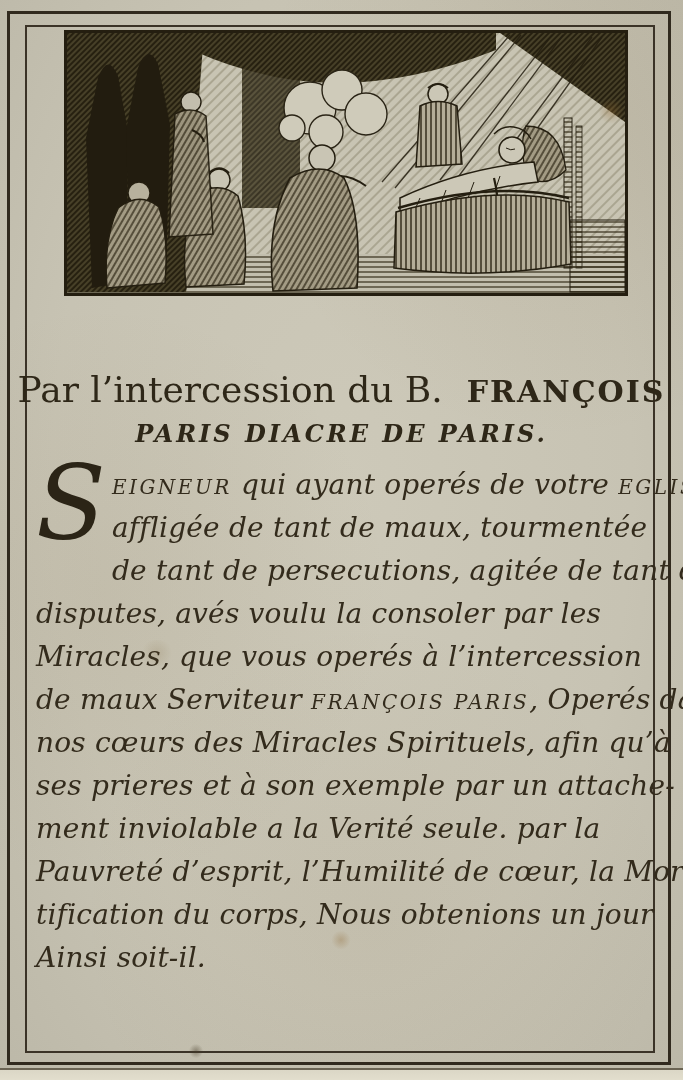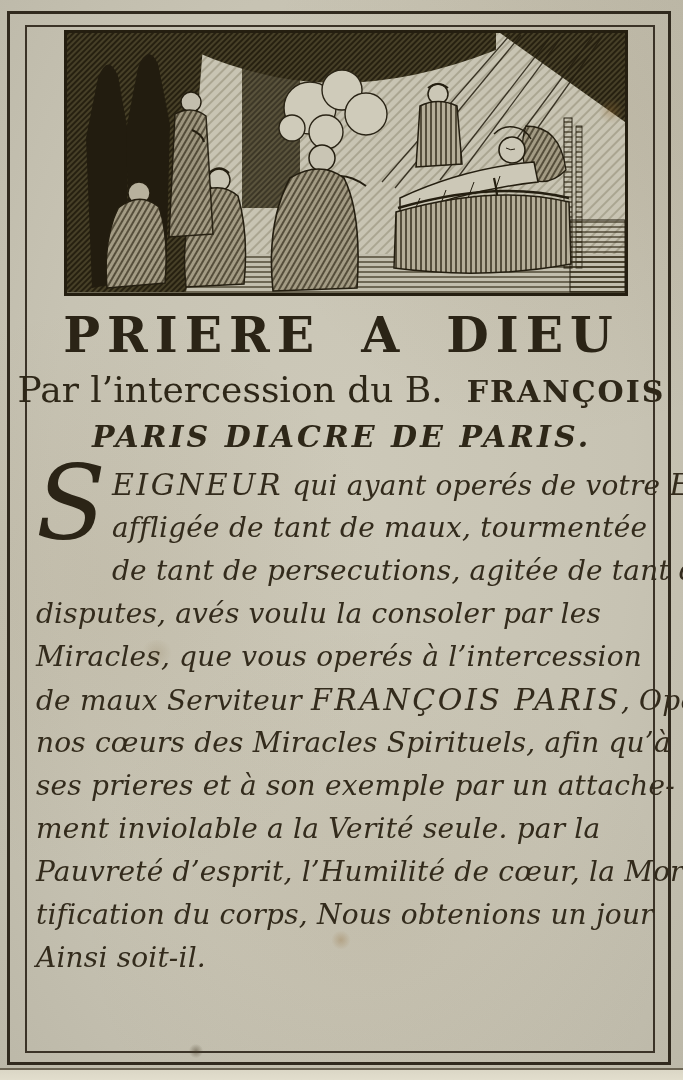--- a/index.html
+++ b/index.html
@@ -18,28 +18,28 @@
     border:2px solid #3b3327;}
   .table-edge{position:absolute;left:0;right:0;top:1068px;height:12px;
     background:linear-gradient(#6b6453 0 2px, #dbd7c6 2px, #e2decd 100%);}
   .engraving-wrap{position:absolute;left:64px;top:30px;width:564px;height:266px;}
   .title{position:absolute;top:306px;left:0;right:0;text-align:center;
     font-size:49px;font-weight:bold;letter-spacing:7px;word-spacing:16px;color:#2b2416;}
   .subtitle{position:absolute;top:369px;left:0;right:0;text-align:center;
     font-size:36px;color:#2e2718;white-space:nowrap;}
   .subtitle .name-caps{font-size:30px;letter-spacing:2px;margin-left:24px;font-weight:bold;}
   .dedication{position:absolute;top:419px;left:0;right:0;text-align:center;
-    font-size:30px;font-style:italic;font-weight:bold;letter-spacing:3px;color:#2e2718;}
+    font-size:24px;font-style:italic;font-weight:bold;letter-spacing:3px;color:#2e2718;}
   .prayer{position:absolute;top:463px;left:36px;width:614px;overflow:visible;}
   .dropcap{float:left;font-size:102px;line-height:78px;height:86px;
     font-style:italic;margin:2px 6px 0 0;color:#2b2416;}
   .pline{white-space:nowrap;font-style:italic;font-size:28px;line-height:43px;height:43px;
     color:#332b1c;letter-spacing:.2px;}
   .pline.center{text-align:left;white-space:normal;}
-  .pline .caps{font-size:30px;letter-spacing:2.5px;}
+  .pline .caps{font-size:20px;letter-spacing:2.5px;}
   .stain{position:absolute;border-radius:50%;pointer-events:none;}
   .stain.s1{left:598px;top:96px;width:26px;height:30px;
     background:radial-gradient(circle,rgba(140,100,45,.35),transparent 65%);}
   .stain.s2{left:330px;top:930px;width:22px;height:20px;
     background:radial-gradient(circle,rgba(140,100,45,.30),transparent 65%);}
   .stain.s3{left:140px;top:640px;width:34px;height:26px;
     background:radial-gradient(circle,rgba(120,95,50,.16),transparent 70%);}
   .stain.s4{left:188px;top:1042px;width:16px;height:18px;
     background:radial-gradient(circle,rgba(70,60,40,.45),transparent 60%);}
   svg .ink{stroke:#241e10;}
@@ -142,21 +142,20 @@
       <path d="M54,178 q22,-17 41,-1 q10,30 6,76 l-58,5 q-4,-48 11,-80 z" fill="url(#pMid)" stroke="#241e10" stroke-width="1.5"></path>
 
       <circle cx="127" cy="72" r="10" fill="#c3bead" stroke="#241e10" stroke-width="1.4"></circle>
       <path d="M111,84 q17,-9 31,2 l7,118 l-44,3 z" fill="url(#pMid)" stroke="#241e10" stroke-width="1.5" opacity="0.95"></path>
       <path d="M128,100 q10,4 12,12" fill="none" stroke="#241e10" stroke-width="2"></path>
 
       <rect x="1.5" y="1.5" width="561" height="263" fill="none" stroke="#241e10" stroke-width="3"></rect>
     </svg>
   </div>
 
-  <div class="title">PRIERE A DIEU</div>
 
   <div class="subtitle">
     <span>Par l’intercession du B.</span><span class="name-caps">FRANÇOIS</span>
   </div>
 
   <div class="dedication">PARIS DIACRE DE PARIS.</div>
 
   <div class="prayer">
     <span class="dropcap">S</span>
     <div>

